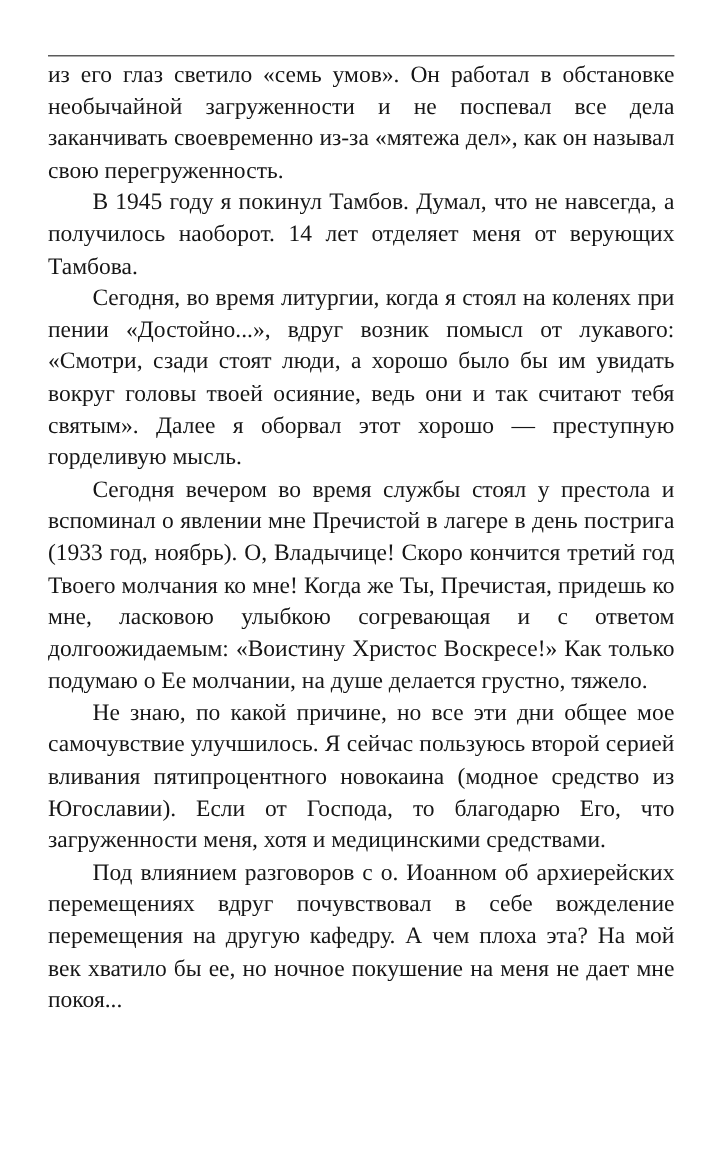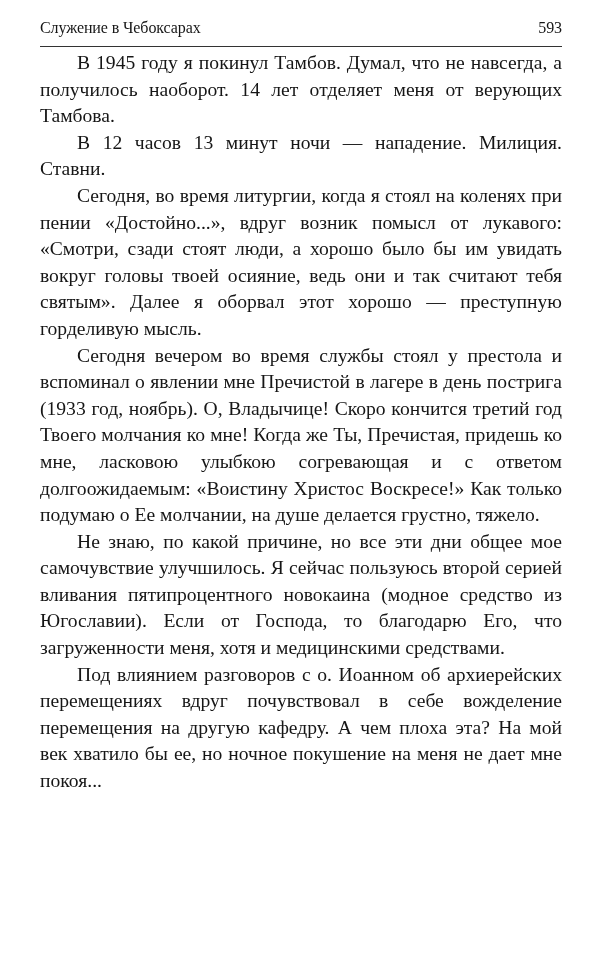--- a/index.html
+++ b/index.html
@@ -23,30 +23,26 @@
     hyphens: manual;
   }
   .body p { margin: 0; text-indent: 37px; }
   .body p.cont { text-indent: 0; }
   .body p.date { margin-top: 9px; margin-bottom: 2px; text-align: left; }
 </style>
 </head>
 <body>
 
 <div class="page">
-  <div class="running-head">
-    <span>Служение в Чебоксарах</span>
-    <span>593</span>
-  </div>
   <div class="rule"></div>
 
   <div class="body">
+    <p class="cont">из его глаз светило «семь умов». Он работал в обстановке необычайной загруженности и не поспевал все дела заканчивать своевременно из-за «мятежа дел», как он называл свою перегруженность.</p>
     <p>В 1945 году я покинул Тамбов. Думал, что не навсегда, а получилось наоборот. 14 лет отделяет меня от верующих Тамбова.</p>
 
-    <p>В 12 часов 13 минут ночи — нападение. Милиция. Ставни.</p>
 
     <p>Сегодня, во время литургии, когда я стоял на коленях при пении «Достойно...», вдруг возник помысл от лукавого: «Смотри, сзади стоят люди, а хорошо было бы им увидать вокруг головы твоей осияние, ведь они и так считают тебя святым». Далее я оборвал этот хорошо — преступную горделивую мысль.</p>
     <p>Сегодня вечером во время службы стоял у престола и вспоминал о явлении мне Пречистой в лагере в день пострига (1933 год, ноябрь). О, Владычице! Скоро кончится третий год Твоего молчания ко мне! Когда же Ты, Пречистая, придешь ко мне, ласковою улыбкою согревающая и с ответом долгоожидаемым: «Воистину Христос Воскресе!» Как только подумаю о Ее молчании, на душе делается грустно, тяжело.</p>
     <p>Не знаю, по какой причине, но все эти дни общее мое самочувствие улучшилось. Я сейчас пользуюсь второй серией вливания пятипроцентного новокаина (модное средство из Югославии). Если от Господа, то благодарю Его, что загруженности меня, хотя и медицинскими средствами.</p>
     <p>Под влиянием разговоров с о. Иоанном об архиерейских перемещениях вдруг почувствовал в себе вожделение перемещения на другую кафедру. А чем плоха эта? На мой век хватило бы ее, но ночное покушение на меня не дает мне покоя...</p>
 
   </div>
 </div>
 
 </body></html>

